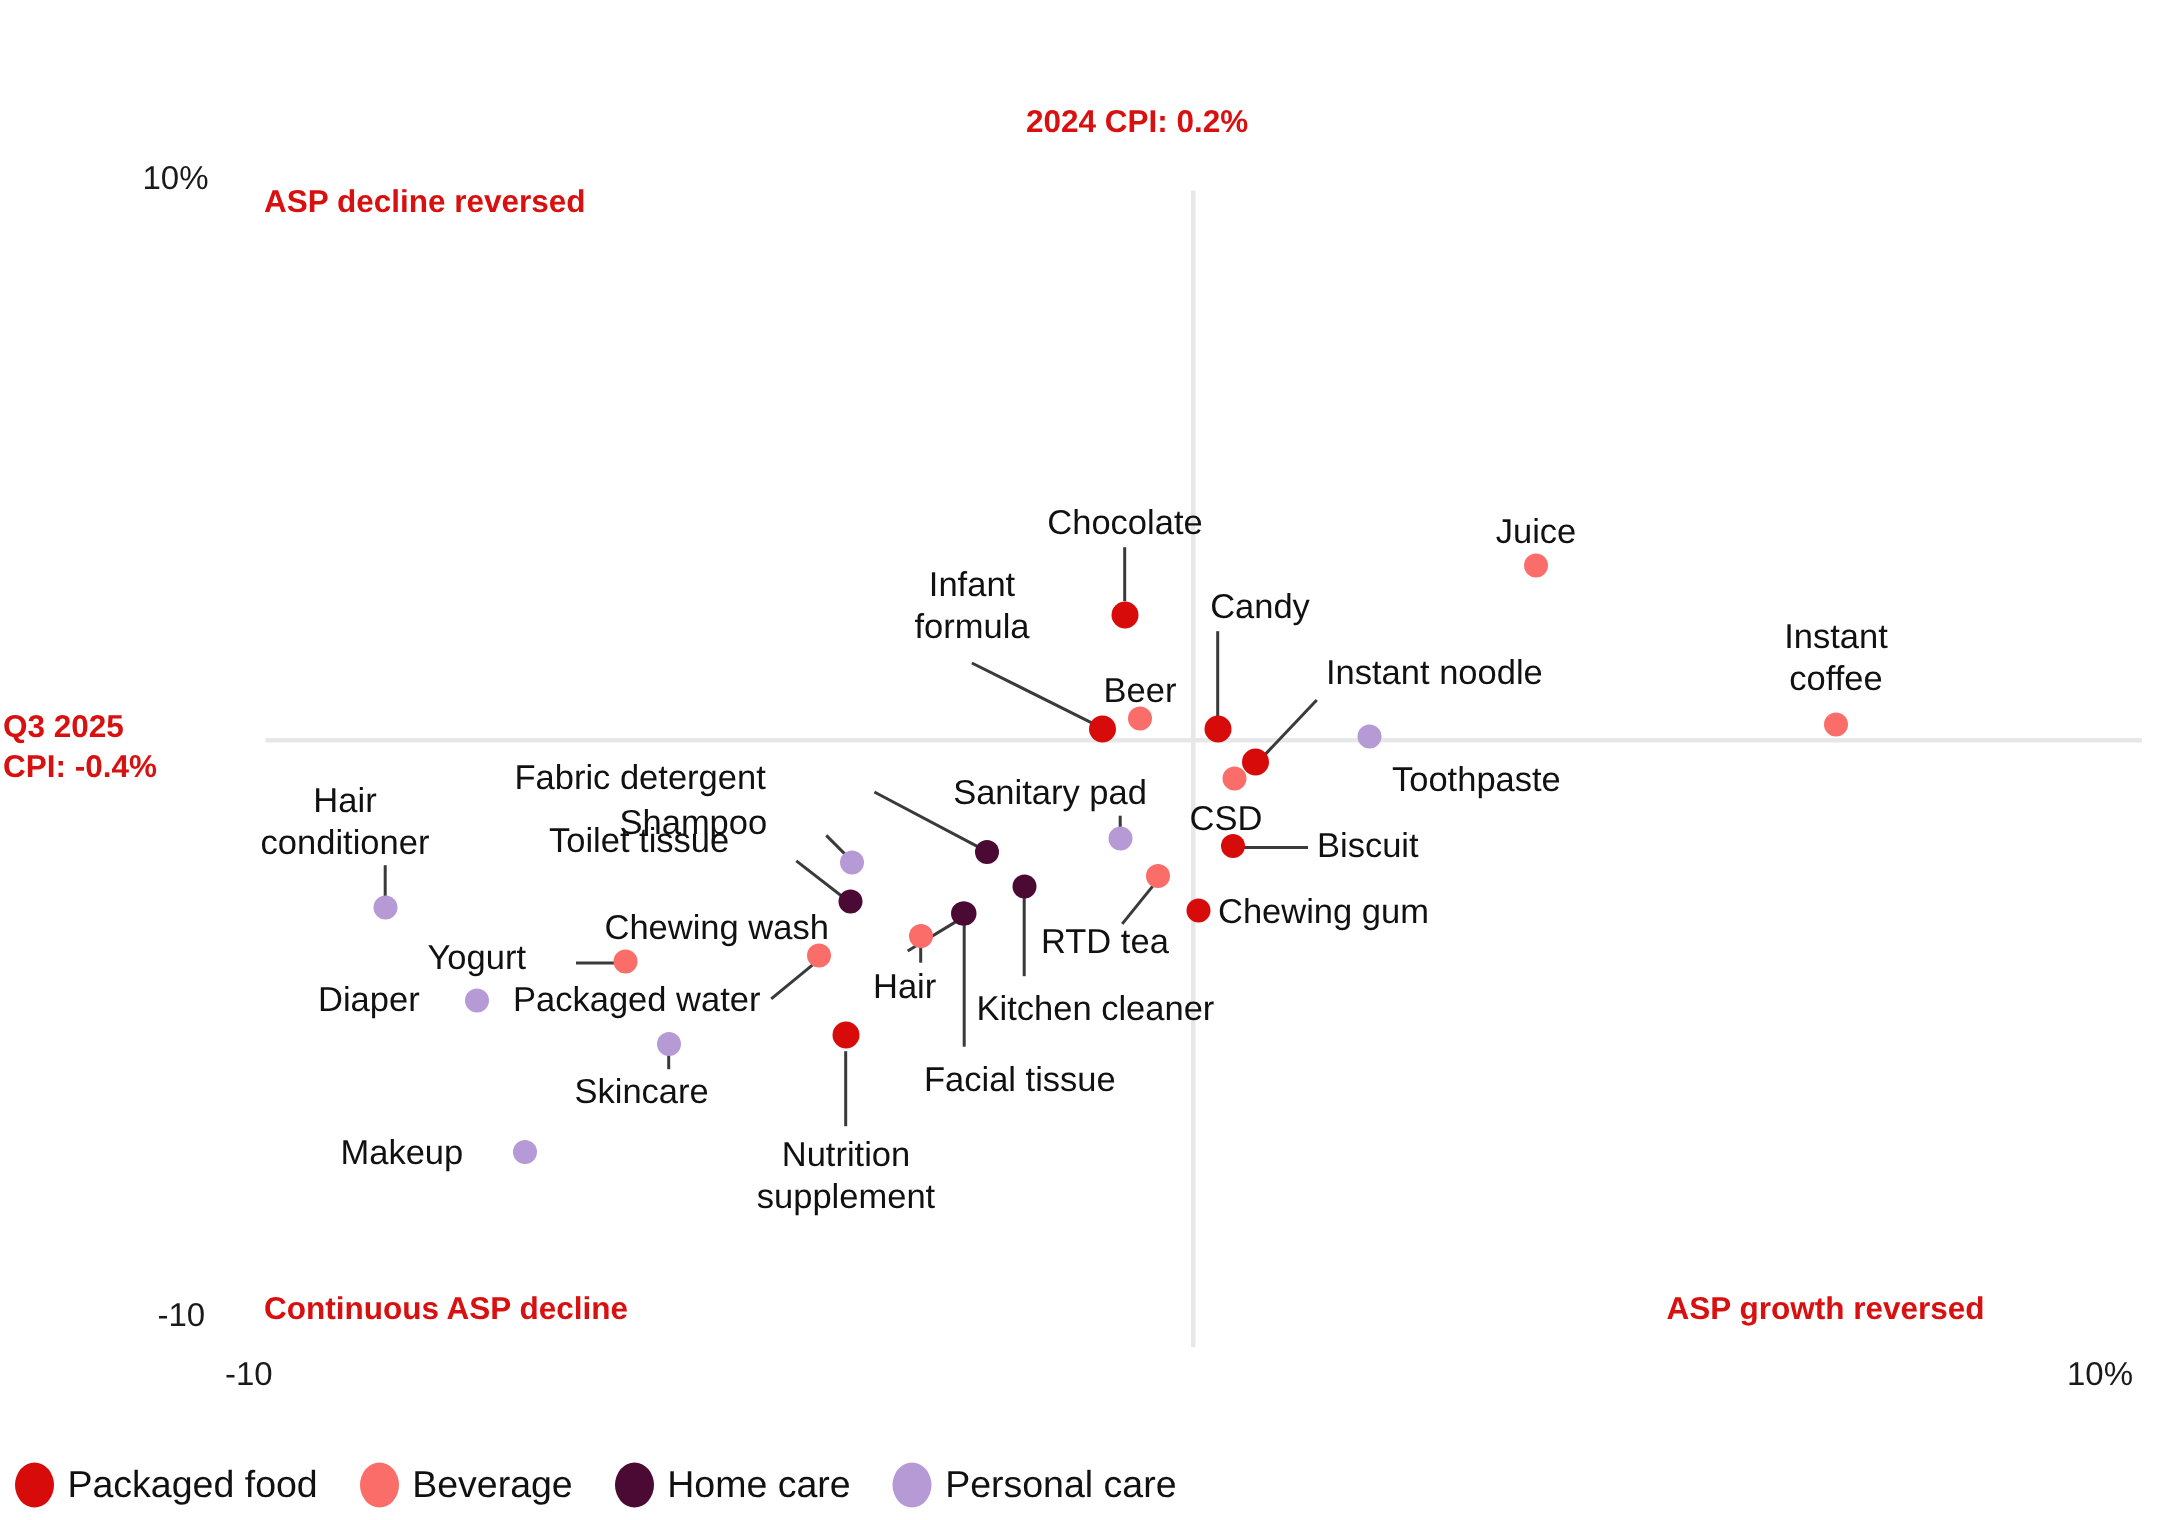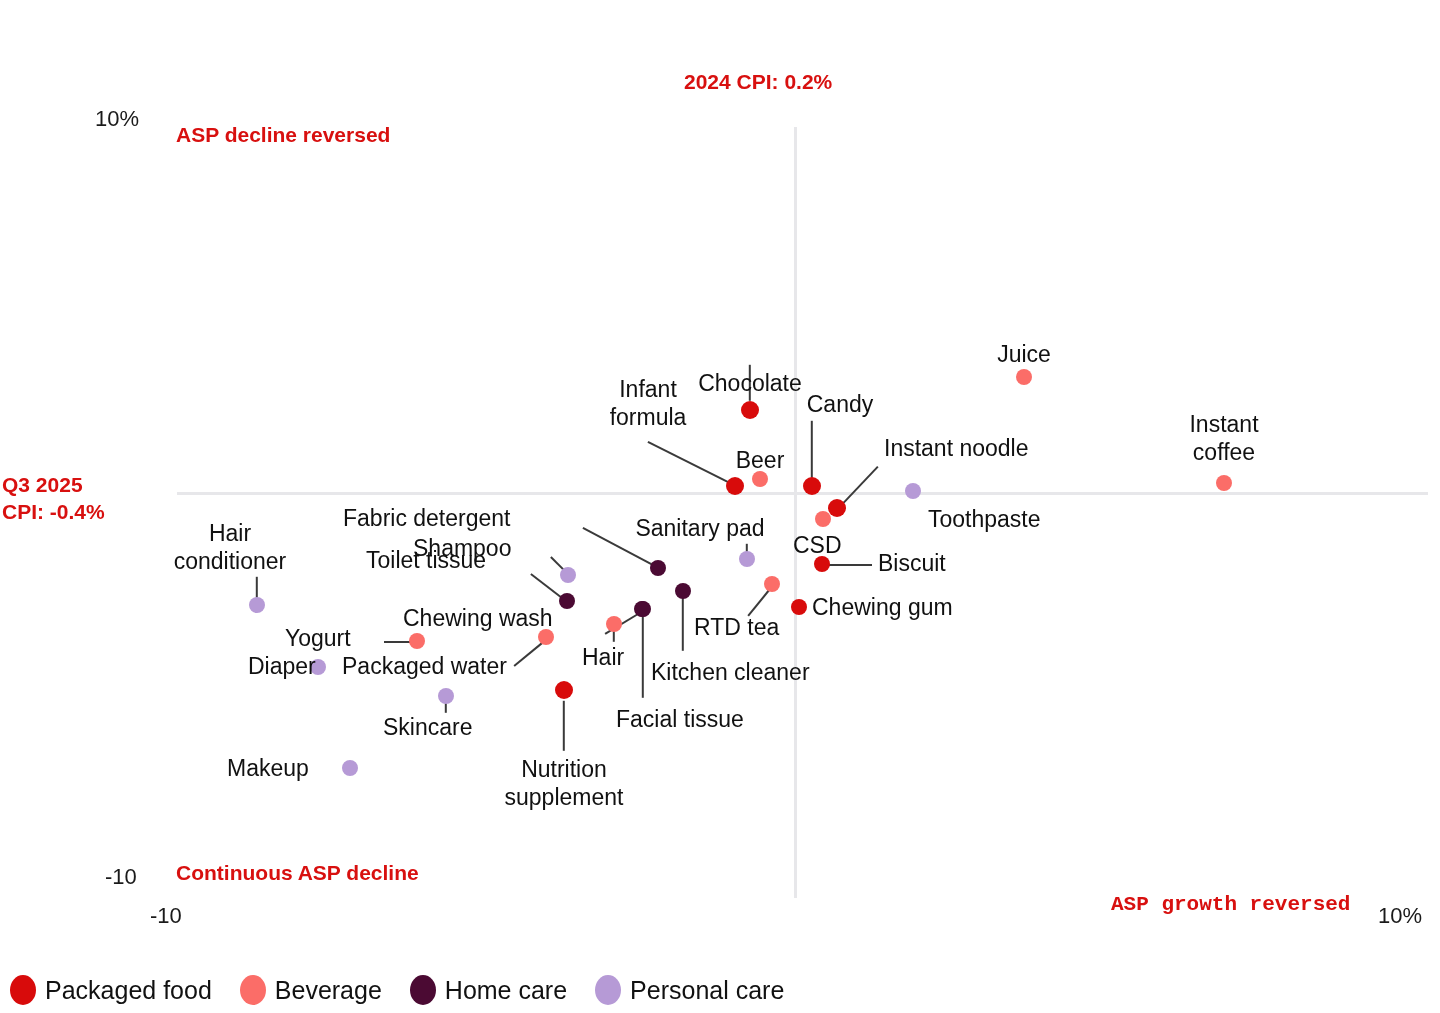--- a/index.html
+++ b/index.html
@@ -20,21 +20,21 @@
 
   
   .axis-v{position:absolute;left:794px;top:127px;width:3px;height:771px;background:#e7e7ea;}
   .axis-h{position:absolute;left:177px;top:492px;width:1251px;height:3px;background:#e7e7ea;}
 
   
   .quad{position:absolute;color:#d8100f;font-weight:bold;font-size:21px;white-space:nowrap;}
   .quad.tl{left:176px;top:123px;}
   .quad.tr{left:1048px;top:123px;}
   .quad.bl{left:176px;top:861px;text-align:center;}
-  .quad.br{left:1111px;top:893px;font-family:Liberation Mono, monospace;}
+  .quad.br{left:1111px;top:861px;}
 
   
   .cpi-top{position:absolute;left:684px;top:70px;color:#d8100f;font-weight:bold;font-size:21px;white-space:nowrap;}
   .cpi-left{position:absolute;left:2px;top:471px;color:#d8100f;font-weight:bold;font-size:21px;line-height:27px;white-space:nowrap;}
 
   
   .tick{position:absolute;color:#1a1a1a;font-size:22px;white-space:nowrap;}
   .tick.y-top{left:95px;top:106px;}
   .tick.y-bot{left:105px;top:864px;}
   .tick.x-left{left:150px;top:903px;}
@@ -85,21 +85,21 @@
   </div>
 
   <div class="tick y-top">10%</div>
   <div class="tick y-bot">-10</div>
   <div class="tick x-left">-10</div>
   <div class="tick x-right">10%</div>
 
   <div id="data-layer">
       <div class="leader" style="left: 750px; top: 364px; width: 36px; transform: rotate(90deg);"></div>
       <div class="pt food" style="left: 750px; top: 410px; width: 18px; height: 18px;"></div>
-      <div class="lbl c" style="left: 750px; top: 334px; margin-top: 35px;">
+      <div class="lbl c" style="left: 750px; top: 334px;">
         <div>Chocolate</div>
       </div>
       <div class="pt bev" style="left: 1024px; top: 377px; width: 16px; height: 16px;"></div>
       <div class="lbl c" style="left: 1024px; top: 340px;">
         <div>Juice</div>
       </div>
       <div class="leader" style="left: 648px; top: 441px; width: 91.6788px; transform: rotate(26.5651deg);"></div>
       <div class="pt food" style="left: 735px; top: 486px; width: 18px; height: 18px;"></div>
       <div class="lbl c two" style="left: 648px; top: 375px;">
         <div>Infant</div>
@@ -196,21 +196,21 @@
       <div class="lbl" style="left: 285px; top: 624px;">
         <div>Yogurt</div>
       </div>
       <div class="leader" style="left: 257px; top: 576px; width: 24px; transform: rotate(90deg);"></div>
       <div class="pt pers" style="left: 257px; top: 605px; width: 16px; height: 16px;"></div>
       <div class="lbl c two" style="left: 230px; top: 519px;">
         <div>Hair</div>
         <div>conditioner</div>
       </div>
       <div class="pt pers" style="left: 318px; top: 667px; width: 16px; height: 16px;"></div>
-      <div class="lbl" style="left: 212px; top: 652px; margin-left: 36px;">
+      <div class="lbl" style="left: 212px; top: 652px;">
         <div>Diaper</div>
       </div>
       <div class="leader" style="left: 446px; top: 702px; width: 10px; transform: rotate(90deg);"></div>
       <div class="pt pers" style="left: 446px; top: 696px; width: 16px; height: 16px;"></div>
       <div class="lbl" style="left: 383px; top: 713px;">
         <div>Skincare</div>
       </div>
       <div class="leader" style="left: 564px; top: 700px; width: 50px; transform: rotate(90deg);"></div>
       <div class="pt food" style="left: 564px; top: 690px; width: 18px; height: 18px;"></div>
       <div class="lbl c two" style="left: 564px; top: 755px;">

